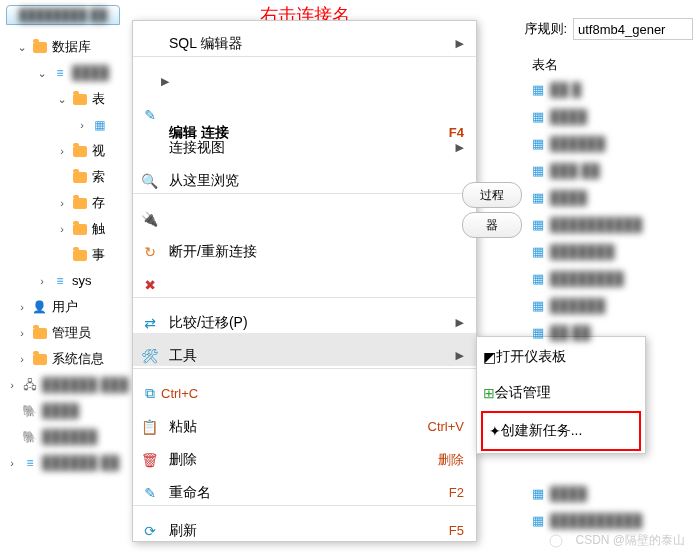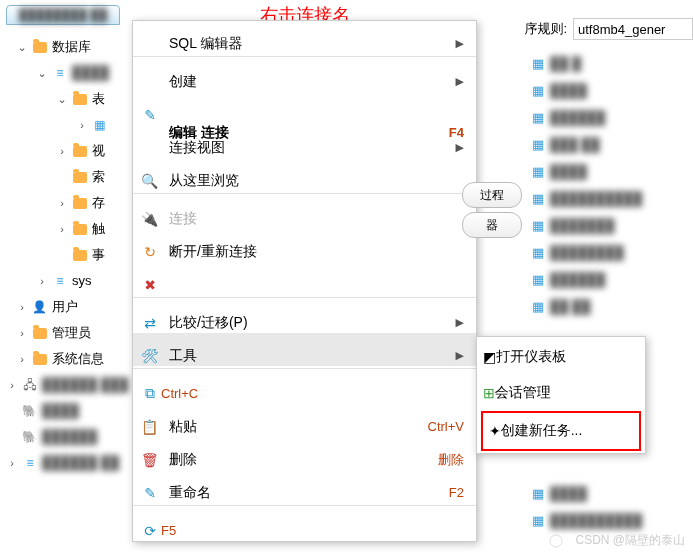--- a/index.html
+++ b/index.html
@@ -175,41 +175,39 @@
 
 <div class="menu">
   <div class="menu-row">
       <span class="icn"></span>
       <span class="lbl">SQL 编辑器</span>
       <span class="sub">▶</span>
     </div>
   <hr>
   <div class="menu-row">
       <span class="icn"></span>
-      <span class="lbl">创建</span>
       <span class="sub">▶</span>
     </div>
   <div class="menu-row">
       <span class="icn">✎</span>
       <span class="lbl bold">编辑 连接</span>
       <span class="shortcut bold">F4</span>
     </div>
   <div class="menu-row">
       <span class="icn"></span>
       <span class="lbl">连接视图</span>
       <span class="sub">▶</span>
     </div>
   <div class="menu-row">
       <span class="icn">🔍</span>
       <span class="lbl">从这里浏览</span>
     </div>
   <hr>
   <div class="menu-row disabled">
       <span class="icn" style="color:#bbb">🔌</span>
-      <span class="lbl">连接</span>
     </div>
   <div class="menu-row">
       <span class="icn" style="color:#e07b1f">↻</span>
       <span class="lbl">断开/重新连接</span>
     </div>
   <div class="menu-row">
       <span class="icn" style="color:#cc3333">✖</span>
     </div>
   <hr>
   <div class="menu-row">
@@ -238,20 +236,21 @@
       <span class="shortcut">删除</span>
     </div>
   <div class="menu-row">
       <span class="icn">✎</span>
       <span class="lbl">重命名</span>
       <span class="shortcut">F2</span>
     </div>
   <hr>
   <div class="menu-row">
       <span class="icn">⟳</span>
+      <span class="lbl">刷新</span>
       <span class="shortcut">F5</span>
     </div>
 </div>
 
 <div class="submenu">
   <div class="menu-row">
       <span class="icn">◩</span>
       <span class="lbl">打开仪表板</span>
     </div>
   <div class="menu-row">
@@ -260,20 +259,21 @@
     </div>
   <div class="highlight-box">
     <div class="menu-row">
         <span class="icn">✦</span>
         <span class="lbl">创建新任务...</span>
       </div>
   </div>
 </div>
 
 <div class="right-panel">
+  <div class="rp-section">表名</div>
   <div class="rp-list">
     <div class="rp-item">
         <span class="icn">▦</span>
         <span class="blur">██ █</span>
       </div>
     <div class="rp-item">
         <span class="icn">▦</span>
         <span class="blur">████</span>
       </div>
     <div class="rp-item">

